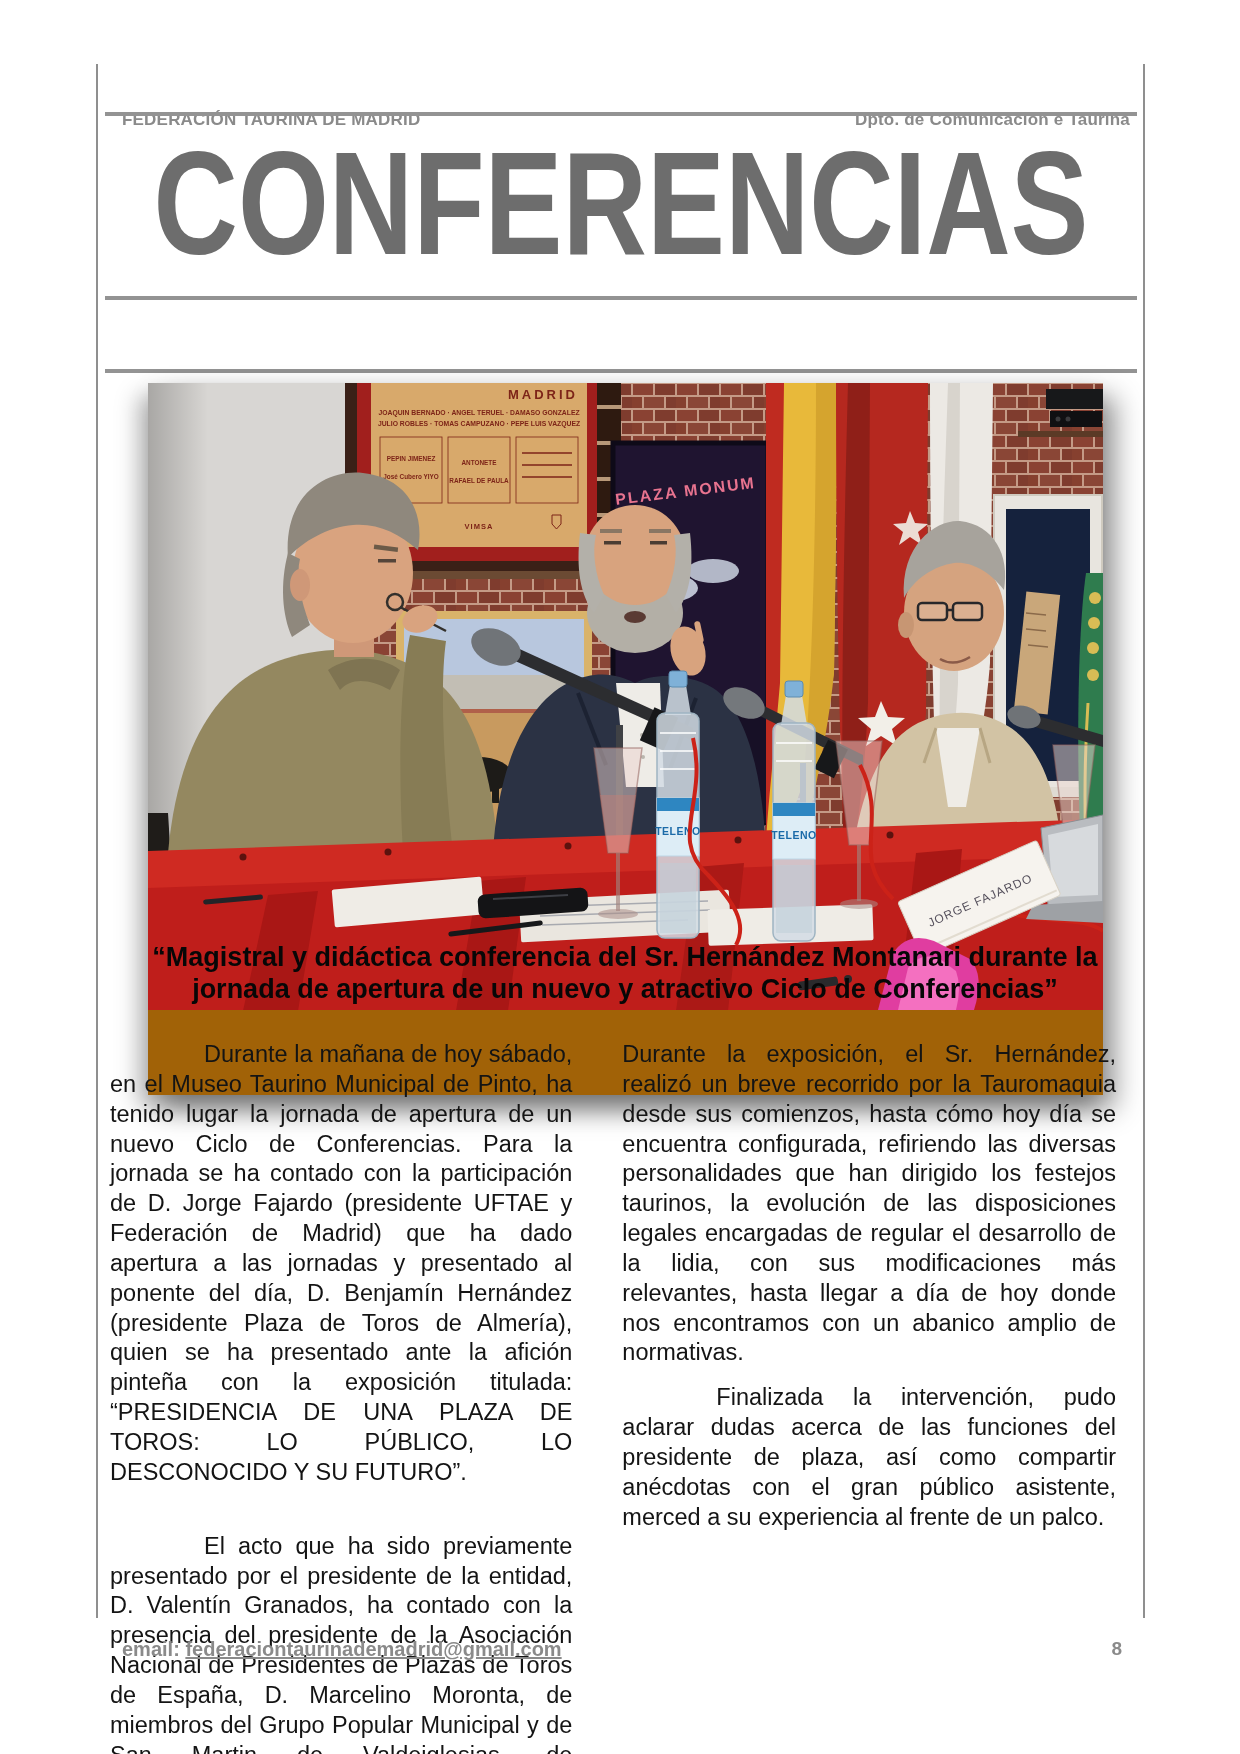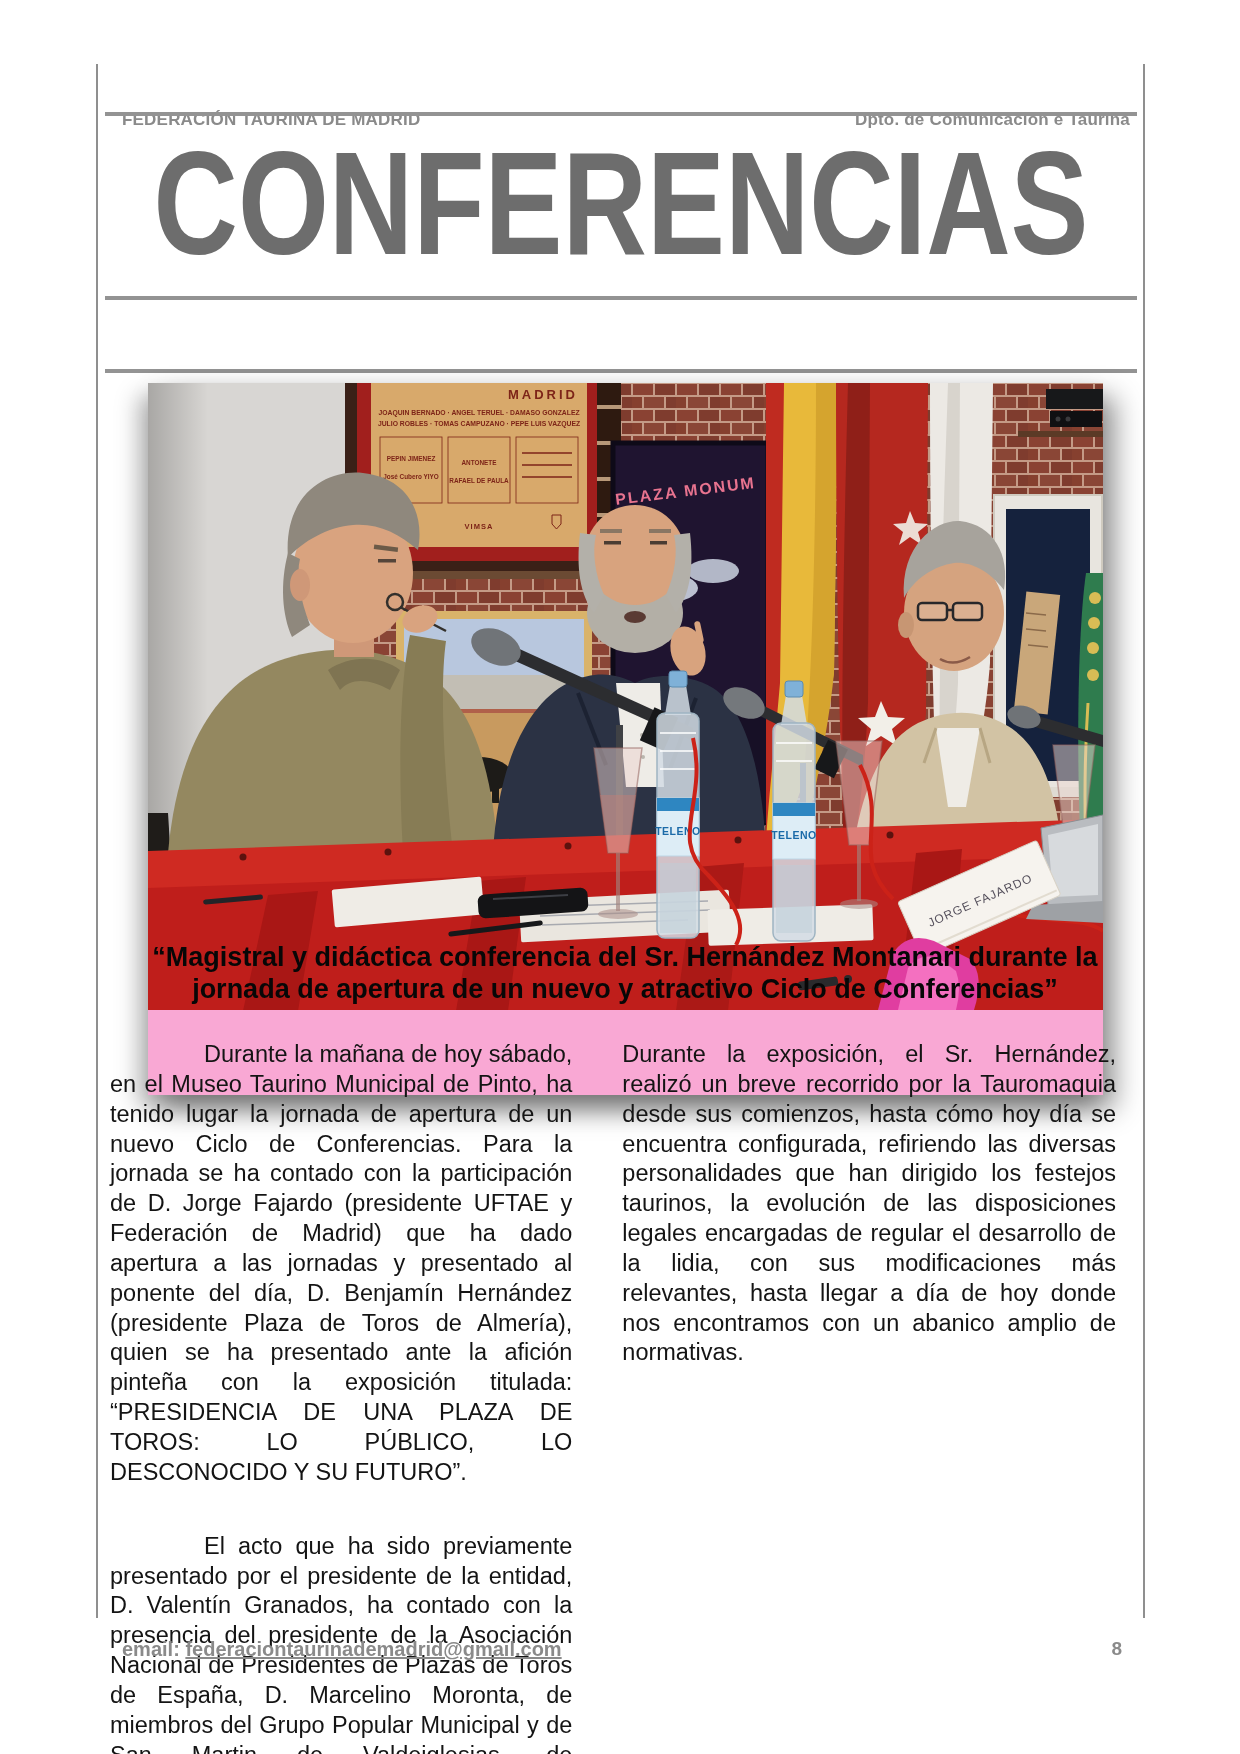--- a/index.html
+++ b/index.html
@@ -12,21 +12,21 @@
        justify-content:space-between;font-weight:bold;font-size:17px;color:#8a8a8a;
        letter-spacing:.2px;margin-top:44px;}
   .hrule{position:absolute;left:105px;width:1032px;height:4px;background:#939393;}
   .r1{top:112px;} .r2{top:296px;} .r3{top:369px;}
   .title-svg{position:absolute;left:105px;top:142px;}
   .title-svg text{font-family:"Liberation Sans",sans-serif;font-weight:bold;}
   .subtitle{position:absolute;left:105px;top:318px;width:1032px;text-align:center;
             font-size:38px;font-weight:bold;color:#f4714c;}
   .photo{position:absolute;left:148px;top:383px;width:955px;height:712px;
          box-shadow:12px 14px 26px rgba(0,0,0,.42),-10px 12px 22px rgba(0,0,0,.26);
-         background:#f9a8d4;}
+         background:#a16207;}
   .photo svg{display:block;}
   .photo svg text{font-family:"Liberation Sans",sans-serif;}
   .columns{position:absolute;left:110px;top:1040px;width:1006px;display:flex;gap:50px;
            color:#141414;}
   .col{font-size:23.5px;line-height:1.27;text-align:justify;}
   .col.cleft{width:472px;}
   .col.cright{width:504px;}
   .col p{margin:0 0 15px 0;}
   .col p.indent{text-indent:94px;}
   .col p.jlast{text-align-last:justify;margin-top:44px;}
@@ -353,20 +353,21 @@
     </svg>
   </div>
 
   <div class="columns">
     <div class="col cleft">
       <p class="indent">Durante la mañana de hoy sábado, en el Museo Taurino Municipal de Pinto, ha tenido lugar la jornada de apertura de un nuevo Ciclo de Conferencias. Para la jornada se ha contado con la participación de D. Jorge Fajardo (presidente UFTAE y Federación de Madrid) que ha dado apertura a las jornadas y presentado al ponente del día, D. Benjamín Hernández (presidente Plaza de Toros de Almería), quien se ha presentado ante la afición pinteña con la exposición titulada: “PRESIDENCIA DE UNA PLAZA DE TOROS: LO PÚBLICO, LO DESCONOCIDO Y SU FUTURO”.</p>
       <p class="indent jlast">El acto que ha sido previamente presentado por el presidente de la entidad, D. Valentín Granados, ha contado con la presencia del presidente de la Asociación Nacional de Presidentes de Plazas de Toros de España, D. Marcelino Moronta, de miembros del Grupo Popular Municipal y de San Martin de Valdeiglesias, de</p>
     </div>
     <div class="col cright">
       <p>Durante la exposición, el Sr. Hernández, realizó un breve recorrido por la Tauromaquia desde sus comienzos, hasta cómo hoy día se encuentra configurada, refiriendo las diversas personalidades que han dirigido los festejos taurinos, la evolución de las disposiciones legales encargadas de regular el desarrollo de la lidia, con sus modificaciones más relevantes, hasta llegar a día de hoy donde nos encontramos con un abanico amplio de normativas.</p>
+      <p class="indent">Finalizada la intervención, pudo aclarar dudas acerca de las funciones del presidente de plaza, así como compartir anécdotas con el gran público asistente, merced a su experiencia al frente de un palco.</p>
     </div>
   </div>
 
   <div class="pfooter">
     <span>
       <span>email:</span>
       <a class="email">federaciontaurinademadrid@gmail.com</a>
     </span>
     <span class="pagenum">8</span>
   </div>

